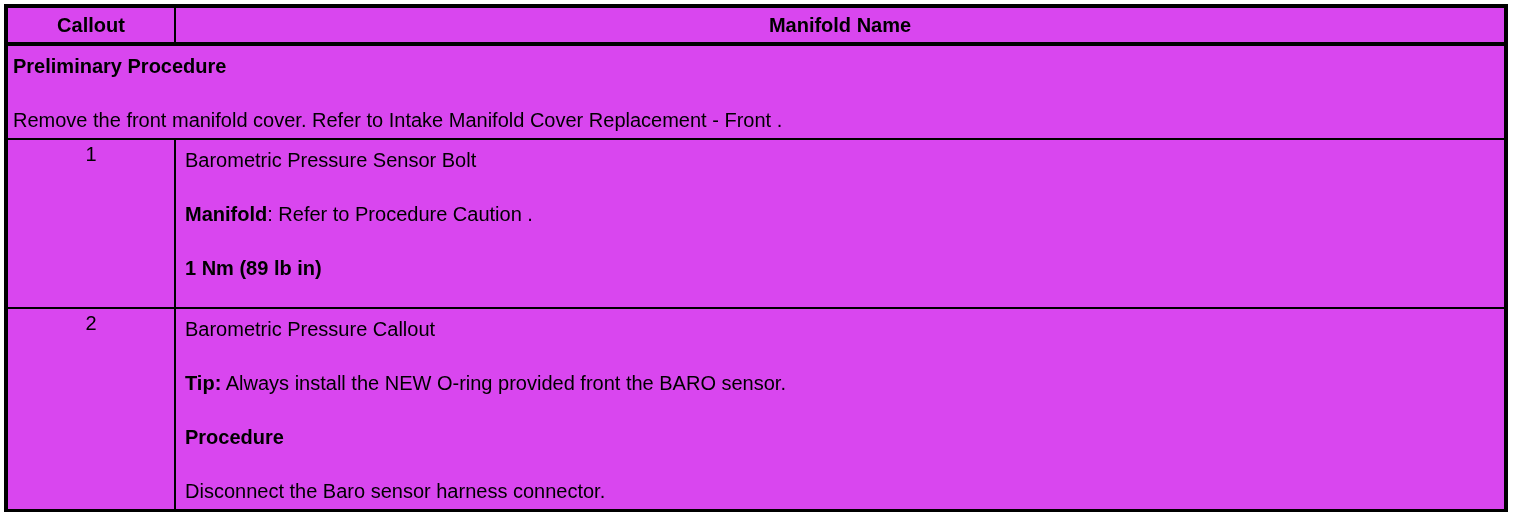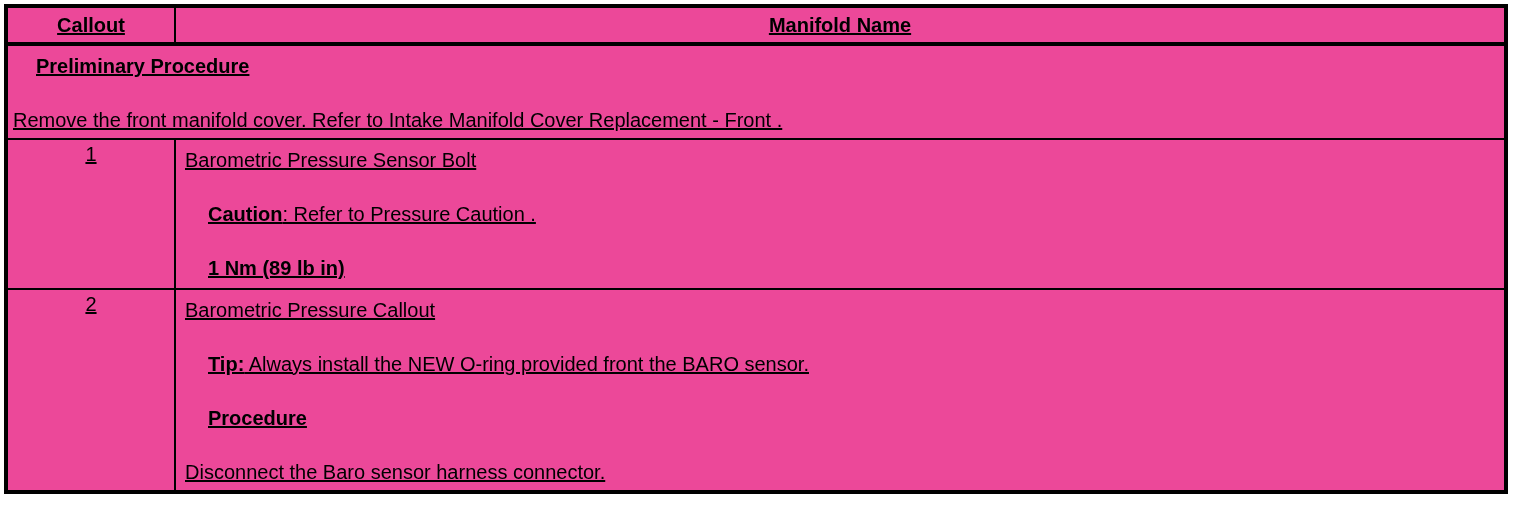--- a/index.html
+++ b/index.html
@@ -14,23 +14,22 @@
     position: relative;
     font-family: "Liberation Sans", sans-serif;
     color: #000000;
   }
   .doc-table {
     position: absolute;
     left: 4px;
     top: 4px;
     width: 1504px;
     border-collapse: collapse;
-    background: #ec4899;
+    background: #d946ef;
     table-layout: fixed;
-    text-decoration: underline;
   }
   .doc-table td, .doc-table th {
     border: 2px solid #000000;
     font-size: 20px;
     line-height: 20px;
     vertical-align: top;
     overflow: hidden;
   }
   .doc-table {
     border: 4px solid #000000;
@@ -49,25 +48,25 @@
     padding: 10px 10px 8px 5px;
   }
   .callout-cell {
     text-align: center;
     vertical-align: middle;
     padding: 4px;
   }
   .content-cell {
     padding: 10px 10px 8px 9px;
   }
-  .row-1-height .content-cell { height: 150px; }
+  .row-1-height .content-cell { height: 169px; }
   .row-2-height .content-cell { height: 203px; }
   p { margin: 0 0 34px 0; }
   p:last-child { margin-bottom: 0; }
-  .bold { font-weight: bold; margin-left: 23px; }
+  .bold { font-weight: bold; }
 </style>
 </head>
 <body>
 
 <div class="page">
   <table class="doc-table">
     <tbody>
         <tr class="header-row">
       <th class="callout-col">Callout</th>
       <th>Manifold Name</th>
@@ -77,21 +76,21 @@
       <td colspan="2" class="prelim-cell">
         <p class="bold">Preliminary Procedure</p>
         <p>Remove the front manifold cover. Refer to Intake Manifold Cover Replacement - Front .</p>
       </td>
     </tr>
 
     <tr class="row-1-height">
       <td class="callout-cell">1</td>
       <td class="content-cell">
         <p>Barometric Pressure Sensor Bolt</p>
-        <p><span class="bold">Caution</span><span>: Refer to Pressure Caution .</span></p>
+        <p><span class="bold">Manifold</span><span>: Refer to Procedure Caution .</span></p>
         <p class="bold">1 Nm (89 lb in)</p>
       </td>
     </tr>
 
     <tr class="row-2-height">
       <td class="callout-cell">2</td>
       <td class="content-cell">
         <p>Barometric Pressure Callout</p>
         <p><span class="bold">Tip:</span><span> Always install the NEW O-ring provided front the BARO sensor.</span></p>
         <p class="bold">Procedure</p>

